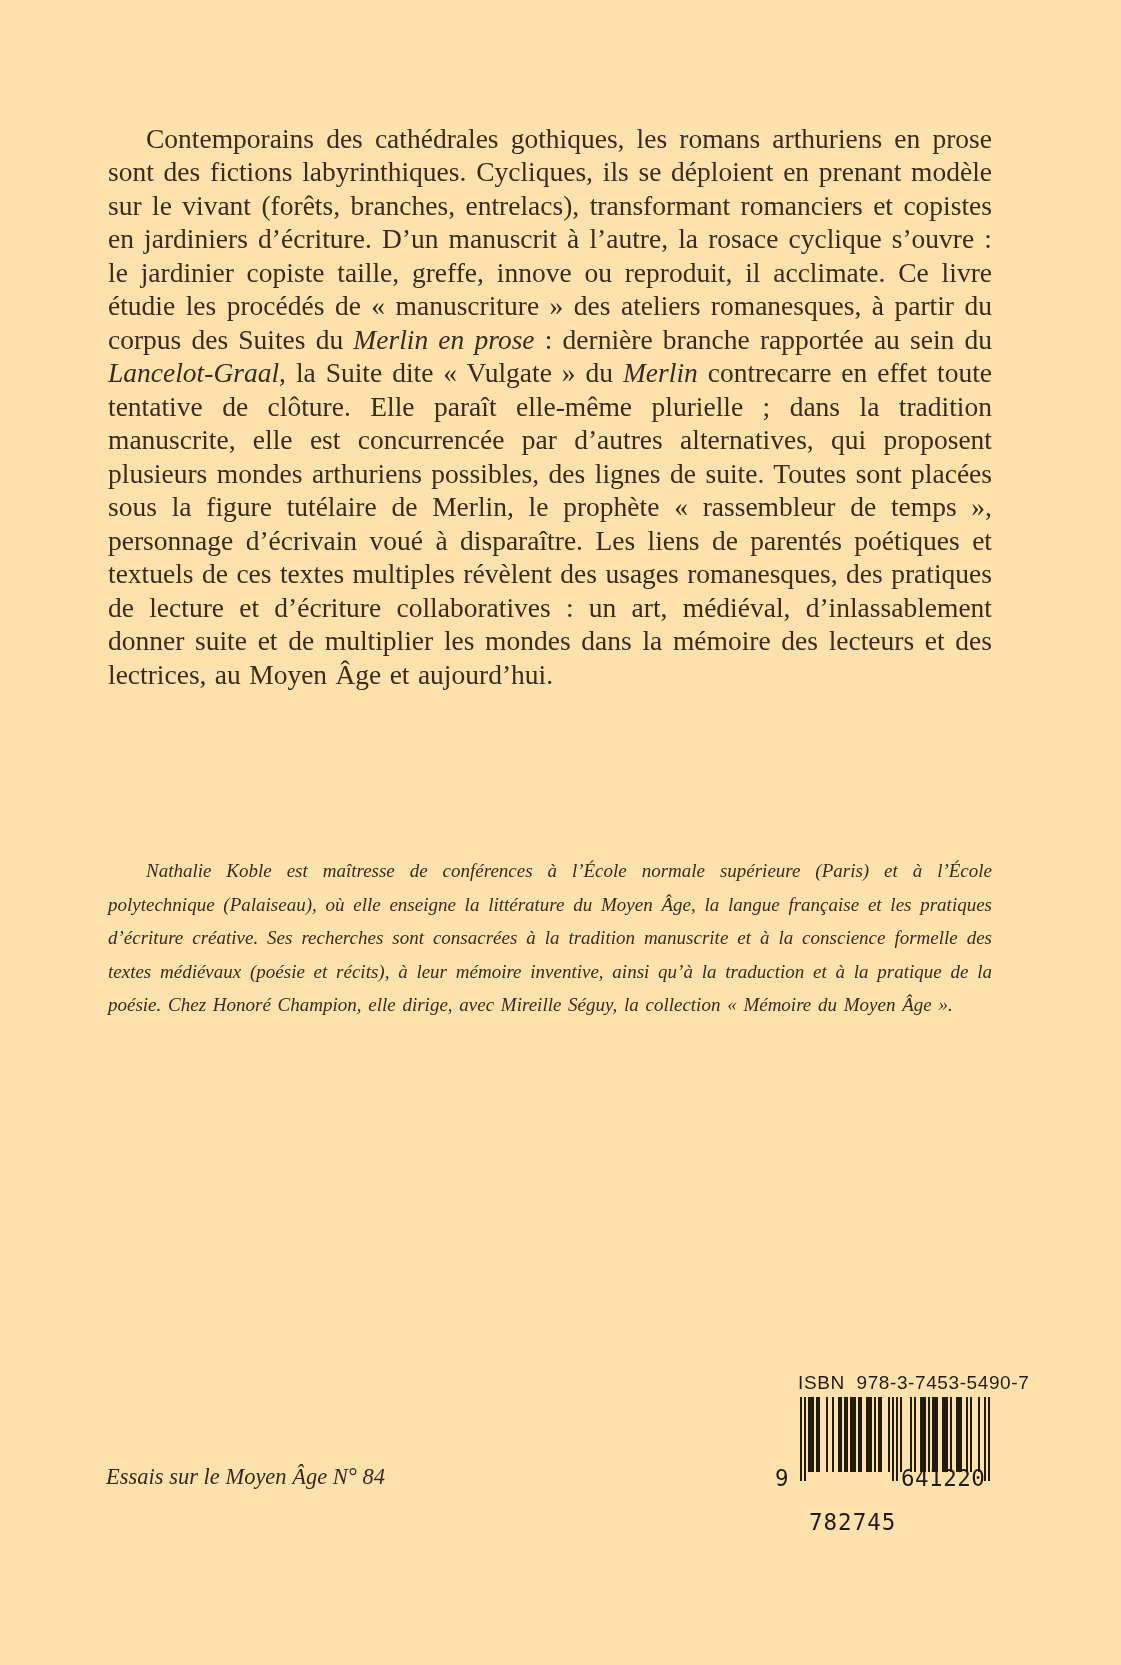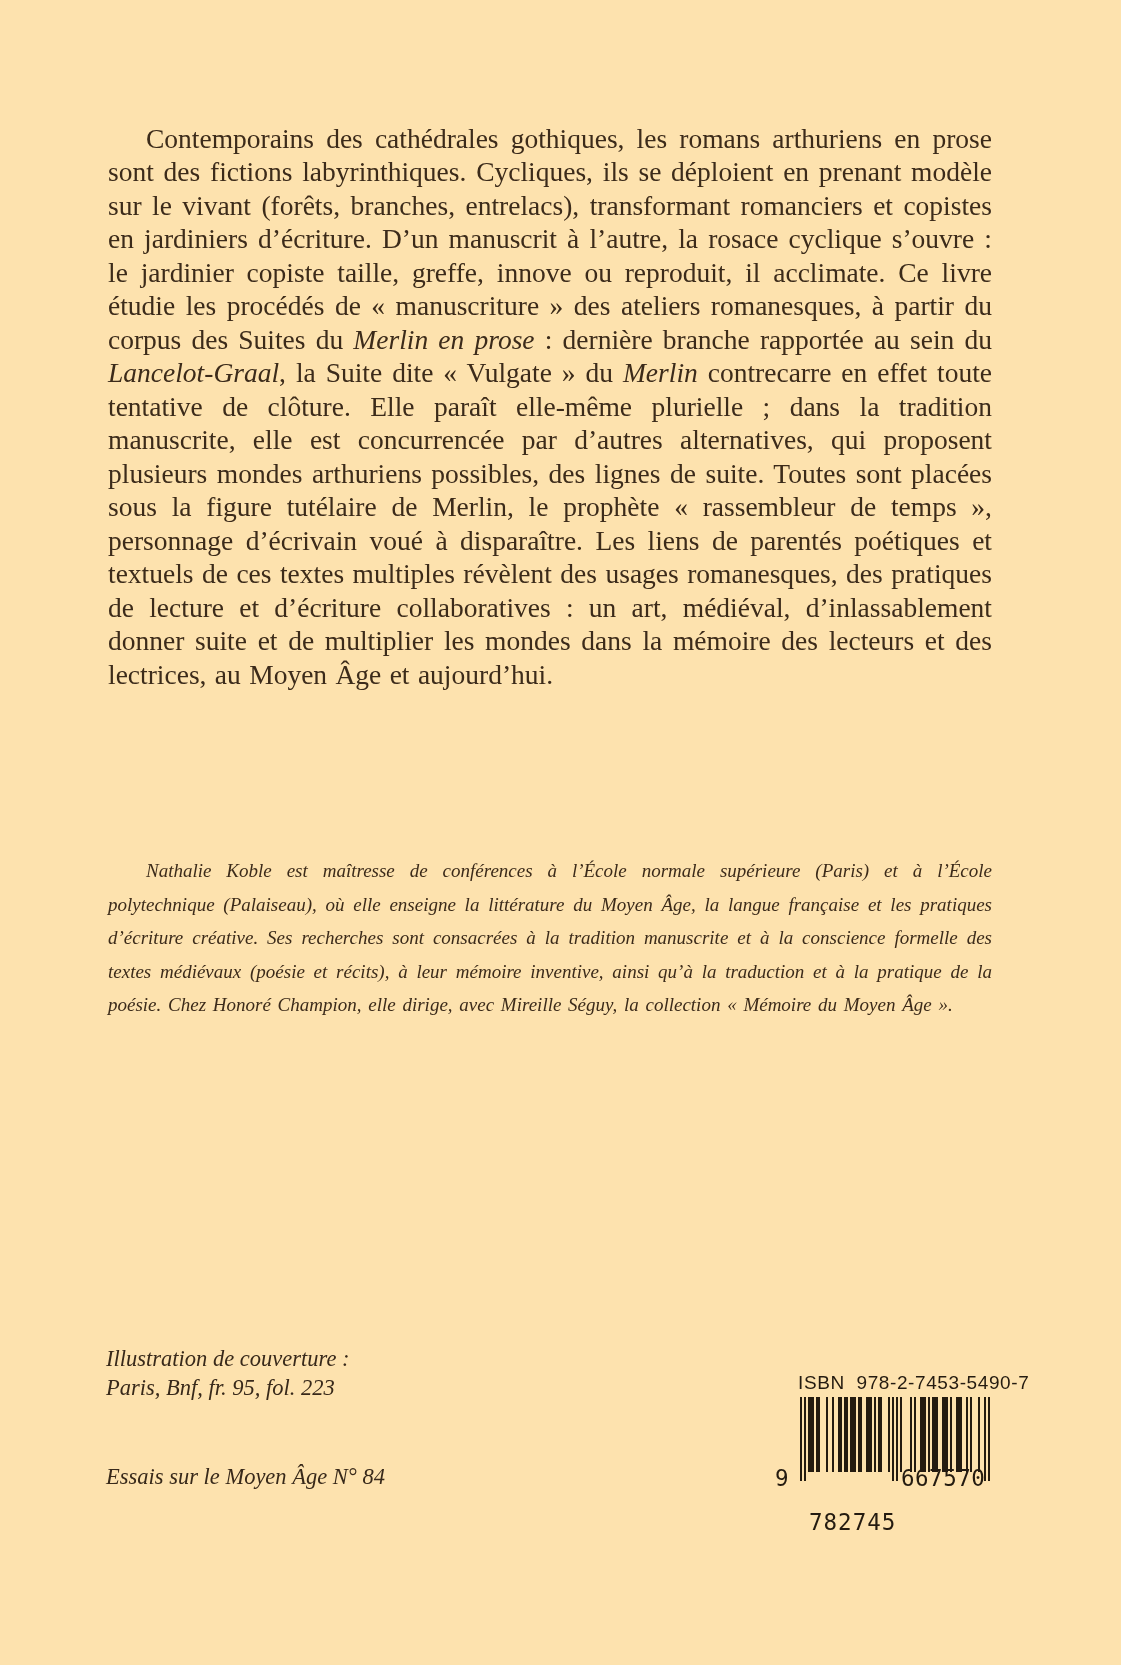--- a/index.html
+++ b/index.html
@@ -80,29 +80,25 @@
 </style>
 </head>
 <body>
 
 <div class="cover">
 
   <p class="synopsis"><span>Contemporains des cathédrales gothiques, les romans arthuriens en prose sont des fictions labyrinthiques. Cycliques, ils se déploient en prenant modèle sur le vivant (forêts, branches, entrelacs), transformant romanciers et copistes en jardiniers d’écriture. D’un manuscrit à l’autre, la rosace cyclique s’ouvre : le jardinier copiste taille, greffe, innove ou reproduit, il acclimate. Ce livre étudie les procédés de « manuscriture » des ateliers romanesques, à partir du corpus des Suites du </span><em>Merlin en prose</em><span> : dernière branche rapportée au sein du </span><em>Lancelot-Graal</em><span>, la Suite dite « Vulgate » du </span><em>Merlin</em><span> contrecarre en effet toute tentative de clôture. Elle paraît elle-même plurielle ; dans la tradition manuscrite, elle est concurrencée par d’autres alternatives, qui proposent plusieurs mondes arthuriens possibles, des lignes de suite. Toutes sont placées sous la figure tutélaire de Merlin, le prophète « rassembleur de temps », personnage d’écrivain voué à disparaître. Les liens de parentés poétiques et textuels de ces textes multiples révèlent des usages romanesques, des pratiques de lecture et d’écriture collaboratives : un art, médiéval, d’inlassablement donner suite et de multiplier les mondes dans la mémoire des lecteurs et des lectrices, au Moyen Âge et aujourd’hui.</span></p>
 
   <p class="bio">Nathalie Koble est maîtresse de conférences à l’École normale supérieure (Paris) et à l’École polytechnique (Palaiseau), où elle enseigne la littérature du Moyen Âge, la langue française et les pratiques d’écriture créative. Ses recherches sont consacrées à la tradition manuscrite et à la conscience formelle des textes médiévaux (poésie et récits), à leur mémoire inventive, ainsi qu’à la traduction et à la pratique de la poésie. Chez Honoré Champion, elle dirige, avec Mireille Séguy, la collection « Mémoire du Moyen Âge ».</p>
 
-  <div class="credit">
-    <div>Illustration de couverture :</div>
-    <div>Paris, Bnf, fr. 95, fol. 223</div>
-  </div>
 
   <div class="series">Essais sur le Moyen Âge N° 84</div>
 
   <div class="isbn-block">
-    <span class="isbn-label">ISBN  978-2-7453-5490-7</span>
+    <span class="isbn-label">ISBN  978-3-7453-5490-7</span>
     <span class="barcode"><svg width="190" height="84">
           <rect x="0" y="0" width="2" height="84" fill="#241b10"></rect>
           <rect x="4" y="0" width="2" height="84" fill="#241b10"></rect>
           <rect x="8" y="0" width="2" height="75" fill="#241b10"></rect>
           <rect x="10" y="0" width="2" height="75" fill="#241b10"></rect>
           <rect x="12" y="0" width="2" height="75" fill="#241b10"></rect>
           <rect x="16" y="0" width="2" height="75" fill="#241b10"></rect>
           <rect x="18" y="0" width="2" height="75" fill="#241b10"></rect>
           <rect x="26" y="0" width="2" height="75" fill="#241b10"></rect>
           <rect x="32" y="0" width="2" height="75" fill="#241b10"></rect>
@@ -143,17 +139,17 @@
           <rect x="160" y="0" width="2" height="75" fill="#241b10"></rect>
           <rect x="166" y="0" width="2" height="75" fill="#241b10"></rect>
           <rect x="170" y="0" width="2" height="75" fill="#241b10"></rect>
           <rect x="178" y="0" width="2" height="75" fill="#241b10"></rect>
           <rect x="184" y="0" width="2" height="84" fill="#241b10"></rect>
           <rect x="188" y="0" width="2" height="84" fill="#241b10"></rect>
         </svg></span>
     <div class="digits">
       <span class="d-prefix">9</span>
       <span class="d-group1">782745</span>
-      <span class="d-group2">667570</span>
+      <span class="d-group2">641220</span>
     </div>
   </div>
 
 </div>
 
 </body></html>

